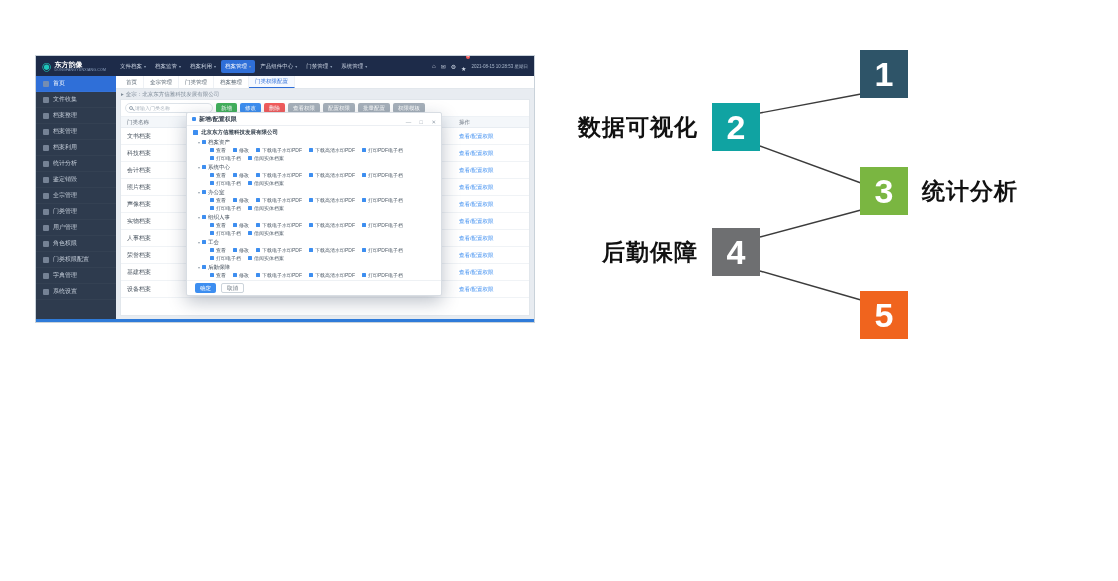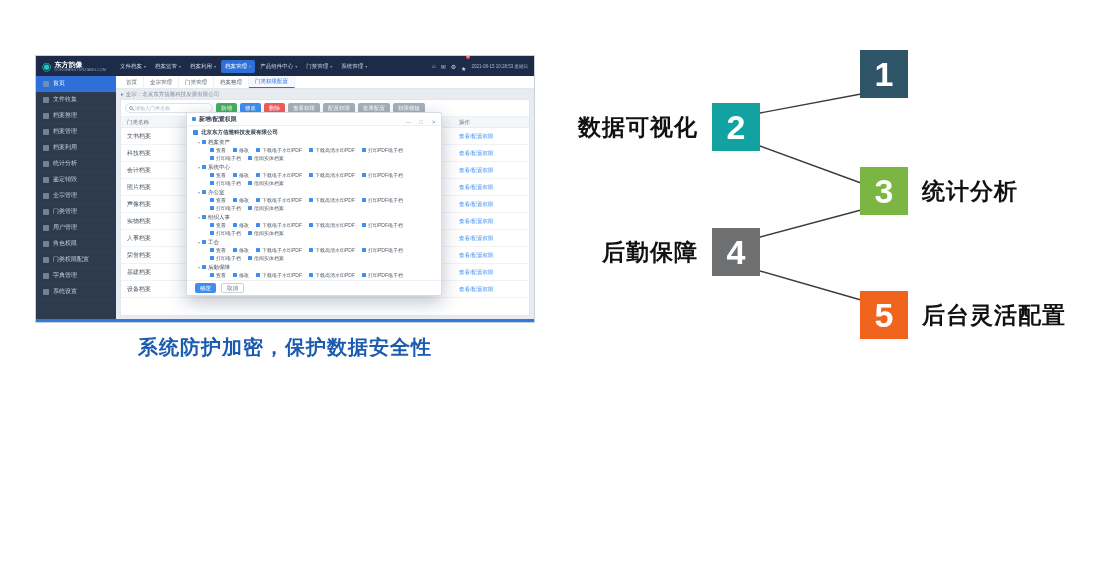--- a/index.html
+++ b/index.html
@@ -637,21 +637,20 @@
       </div>
       <div class="modal-footer">
         <button class="pill blue">确定</button>
         <button class="pill outline">取消</button>
       </div>
     </div>
 
     <div class="shot-strip"></div>
   </div>
 
-  <div class="caption">系统防护加密，保护数据安全性</div>
 
   <svg class="connectors" width="1118" height="581">
     <line x1="760" y1="113" x2="861" y2="94" stroke="#3c3c3c" stroke-width="1.4"></line>
     <line x1="760" y1="146" x2="861" y2="183" stroke="#3c3c3c" stroke-width="1.4"></line>
     <line x1="861" y1="210" x2="760" y2="237" stroke="#3c3c3c" stroke-width="1.4"></line>
     <line x1="760" y1="271" x2="861" y2="300" stroke="#3c3c3c" stroke-width="1.4"></line>
   </svg>
 
   <div class="feature f-right" style="top:50px">
     <div class="fnum c1">1</div>
@@ -663,16 +662,15 @@
   <div class="feature f-right" style="top:167px">
     <div class="fnum c3">3</div>
     <div class="flabel">统计分析</div>
   </div>
   <div class="feature f-left" style="top:228px">
     <div class="fnum c4">4</div>
     <div class="flabel">后勤保障</div>
   </div>
   <div class="feature f-right" style="top:291px">
     <div class="fnum c5">5</div>
-    <div class="flabel">后台灵活配置</div>
   </div>
 
 </div>
 
 </body></html>

